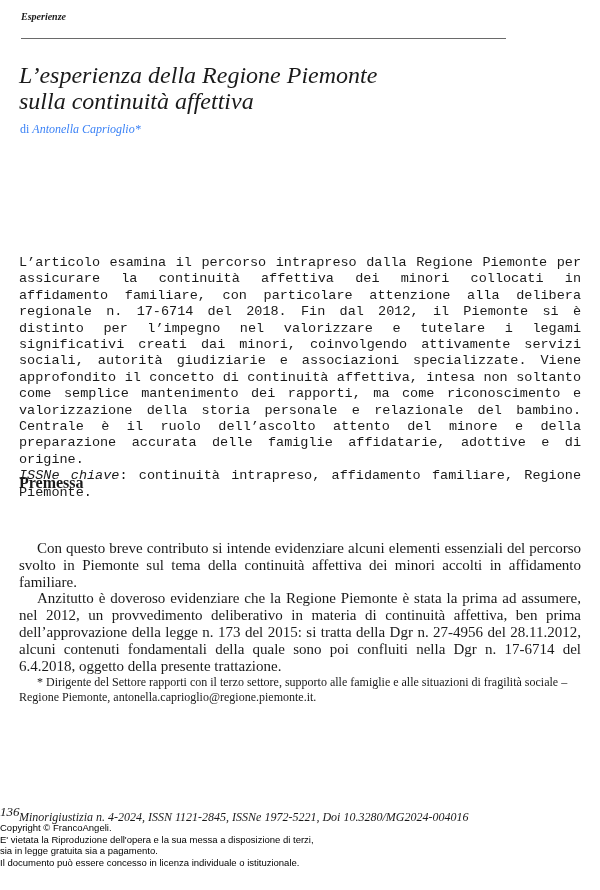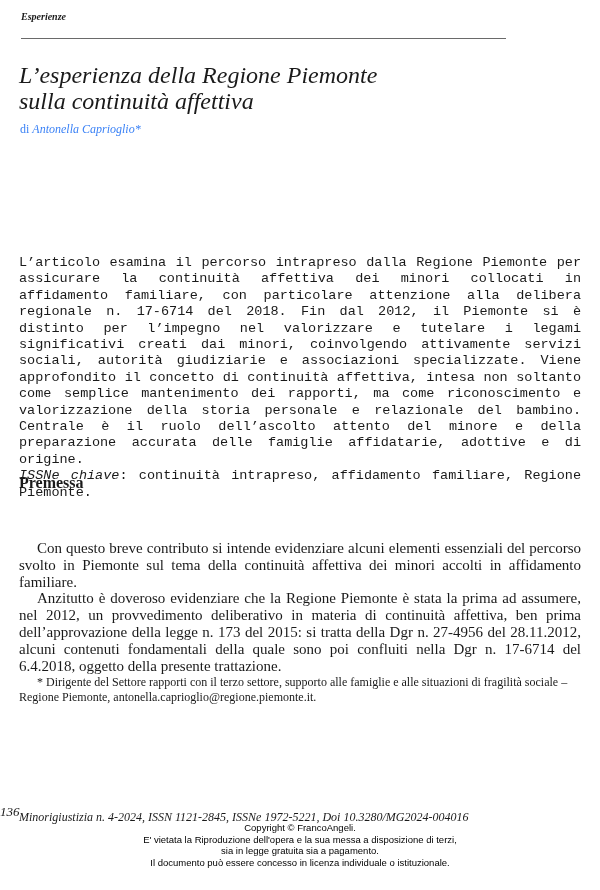--- a/index.html
+++ b/index.html
@@ -120,21 +120,20 @@
       font-size: 13px;
       font-style: italic;
       color: #1a1a1a;
     }
 
     .copyright {
       position: absolute;
       left: 0;
       top: 822px;
       width: 600px;
-      text-align: center;
       font-family: "Liberation Sans", "DejaVu Sans", sans-serif;
       font-size: 9.5px;
       line-height: 11.7px;
       color: #000000;
     }
     .copyright div { white-space: nowrap; }
   </style>
 </head>
 <body>
 

